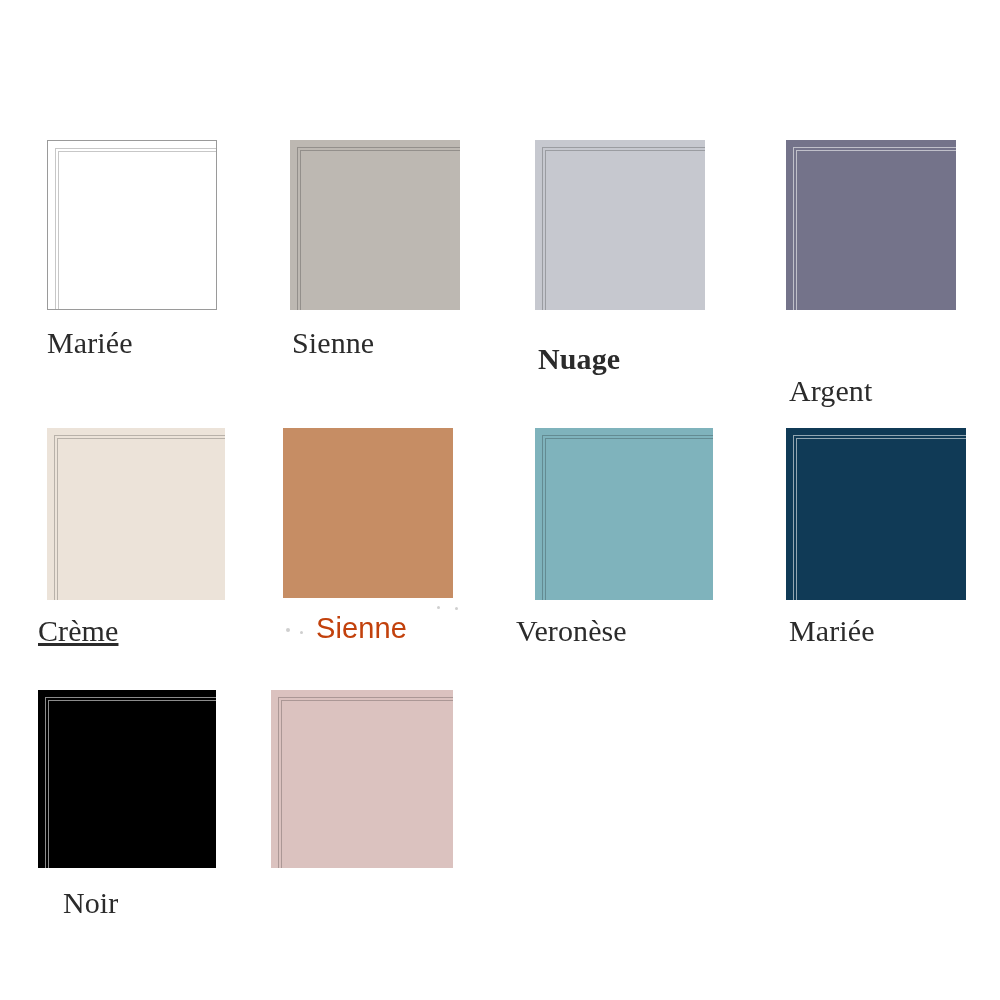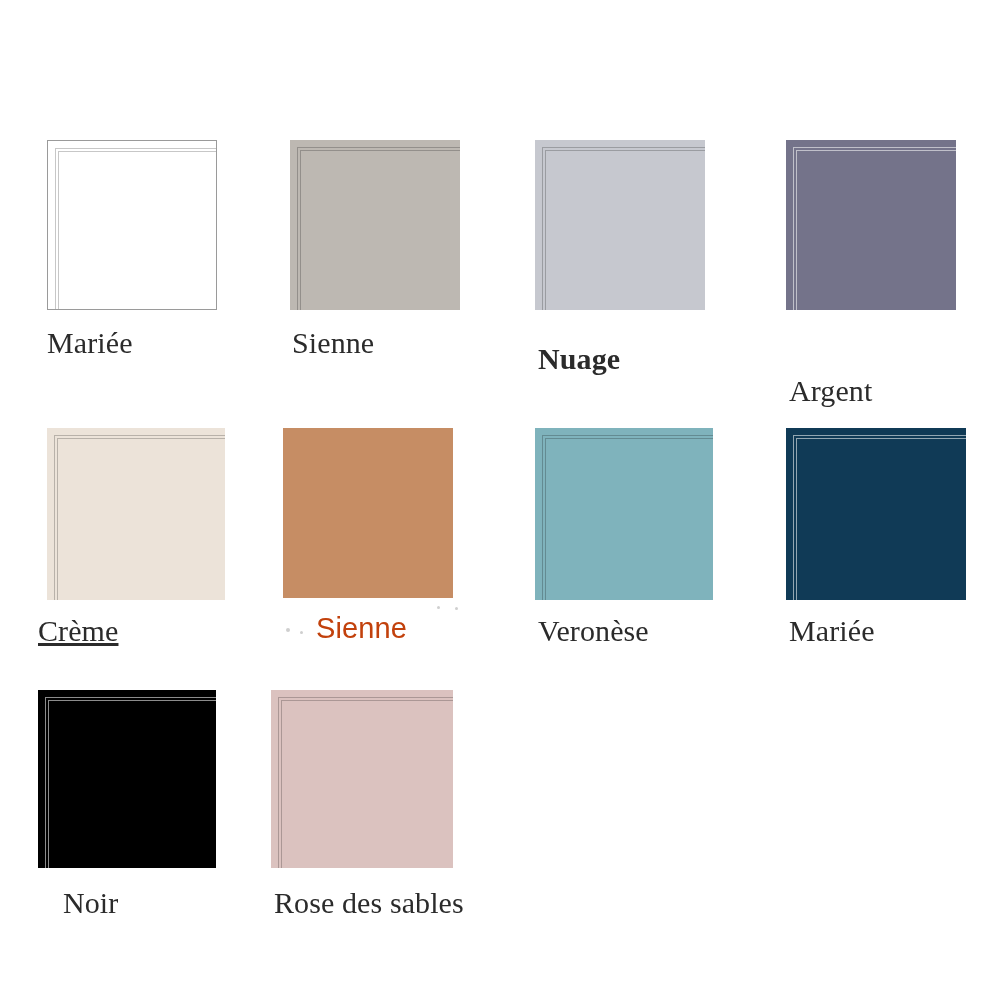--- a/index.html
+++ b/index.html
@@ -131,39 +131,38 @@
     <div class="swatch-cell" style="left: 283px; top: 428px; width: 170px; height: 230px;">
       <div class="swatch-square" style="width: 170px; height: 170px; background: rgb(198, 141, 100); overflow: hidden;"></div>
     </div>
     <div class="swatch-label sans" style="left: 316px; top: 614px;">Sienne</div>
     <div class="swatch-cell" style="left: 535px; top: 428px; width: 178px; height: 232px;">
       <div class="swatch-square" style="width: 178px; height: 172px; background: rgb(127, 179, 188); overflow: hidden;">
         <span class="hemstitch-outer"></span>
         <span class="hemstitch-inner"></span>
       </div>
     </div>
-    <div class="swatch-label" style="left: 538px; top: 616px;">Veronèse</div>
+    <div class="swatch-label" style="left: 516px; top: 616px;">Veronèse</div>
     <div class="swatch-cell" style="left: 786px; top: 428px; width: 180px; height: 232px;">
       <div class="swatch-square stitch-light" style="width: 180px; height: 172px; background: rgb(16, 58, 86); overflow: hidden;">
         <span class="hemstitch-outer"></span>
         <span class="hemstitch-inner"></span>
       </div>
     </div>
     <div class="swatch-label" style="left: 789px; top: 616px;">Mariée</div>
     <div class="swatch-cell" style="left: 38px; top: 690px; width: 178px; height: 238px;">
       <div class="swatch-square stitch-light" style="width: 178px; height: 178px; background: rgb(0, 0, 0); overflow: hidden;">
         <span class="hemstitch-outer"></span>
         <span class="hemstitch-inner"></span>
       </div>
     </div>
     <div class="swatch-label" style="left: 40px; top: 888px; margin-left: 23px;">Noir</div>
     <div class="swatch-cell" style="left: 271px; top: 690px; width: 182px; height: 238px;">
       <div class="swatch-square" style="width: 182px; height: 178px; background: rgb(219, 194, 191); overflow: hidden;">
         <span class="hemstitch-outer"></span>
         <span class="hemstitch-inner"></span>
       </div>
     </div>
-    <div class="swatch-label" style="left: 274px; top: 888px;">Rose des sables</div>
     <span class="artifact" style="left: 286px; top: 628px; width: 4px; height: 4px;"></span>
     <span class="artifact" style="left: 300px; top: 631px; width: 3px; height: 3px;"></span>
     <span class="artifact" style="left: 437px; top: 606px; width: 3px; height: 3px;"></span>
     <span class="artifact" style="left: 455px; top: 607px; width: 3px; height: 3px;"></span>
   </div>
 
 </body></html>

